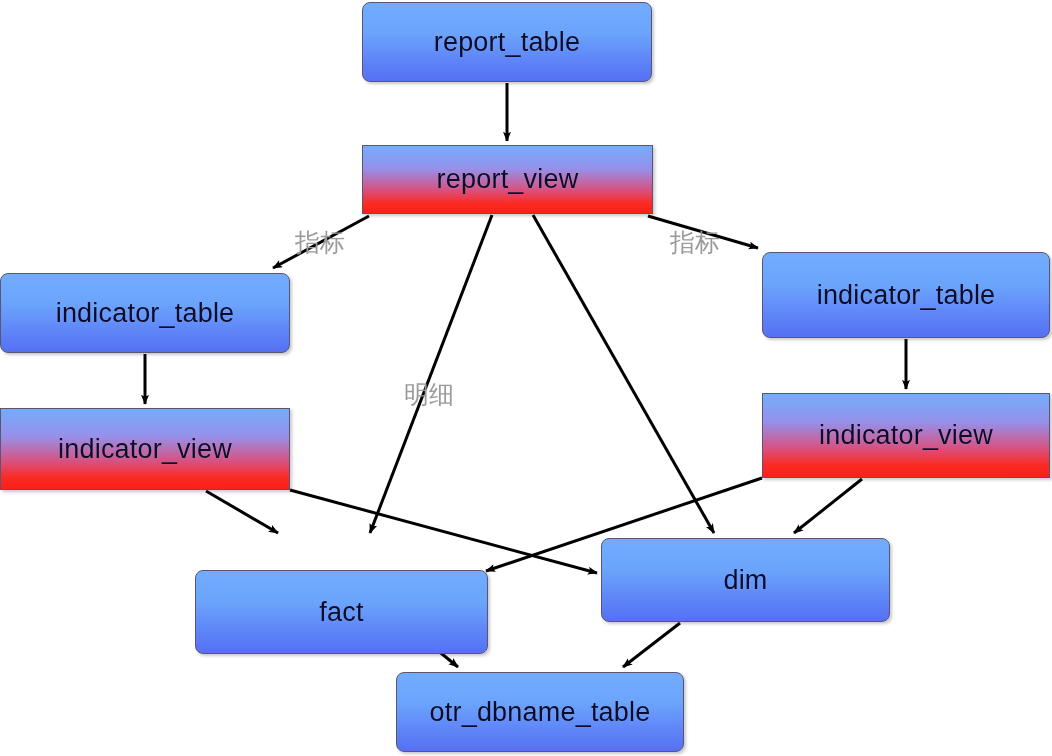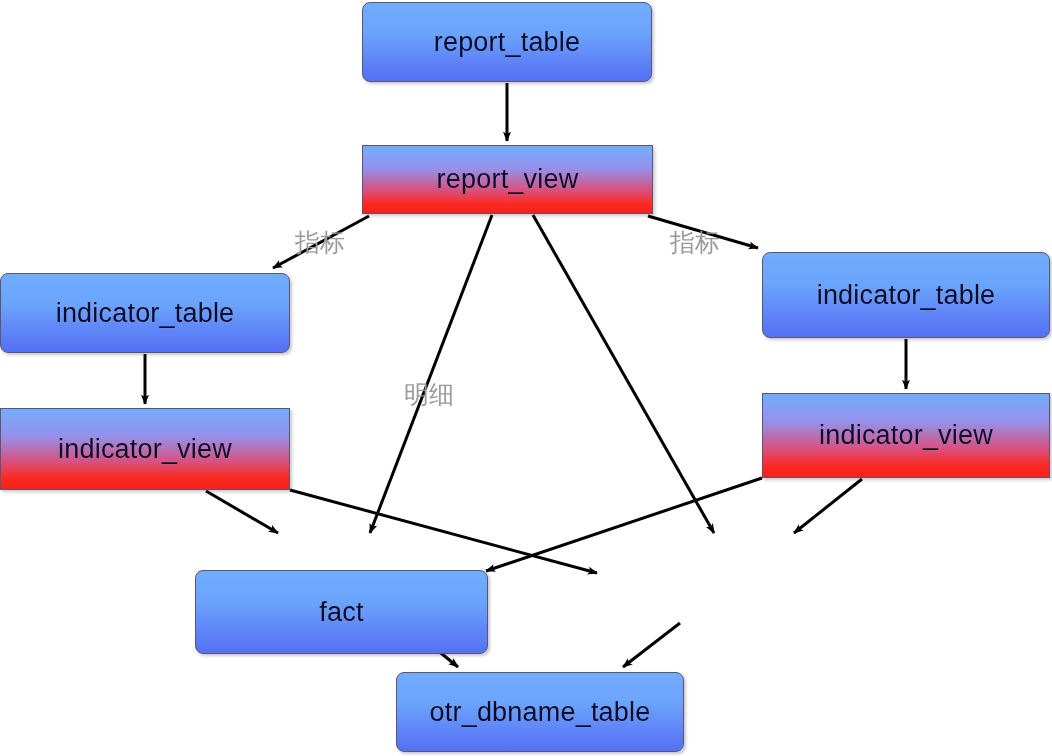--- a/index.html
+++ b/index.html
@@ -118,20 +118,23 @@
   </div>
 
   <div class="node vw" style="left:762px; top:393px; width:288px; height:85px;">
     <span>indicator_view</span>
   </div>
 
   <div class="node tbl" style="left:195px; top:570px; width:293px; height:84px;">
     <span>fact</span>
   </div>
 
+  <div class="node tbl" style="left:601px; top:538px; width:289px; height:84px;">
+    <span>dim</span>
+  </div>
 
   <div class="node tbl" style="left:396px; top:672px; width:288px; height:80px;">
     <span>otr_dbname_table</span>
   </div>
 
   <div class="edge-label" style="left:295px; top:226px;">指标</div>
 
   <div class="edge-label" style="left:404px; top:370px;margin-top:8px;">明细</div>
 
 

